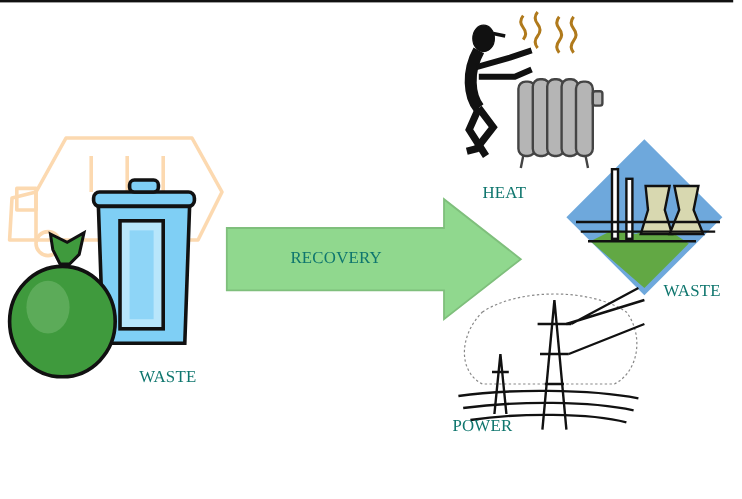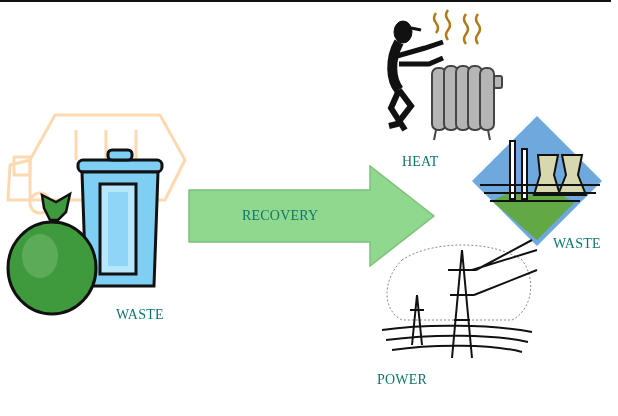--- a/index.html
+++ b/index.html
@@ -104,13 +104,13 @@
   </g>
   <g stroke="#111" stroke-width="2" fill="none">
     <path d="M10,90 C50,84 120,84 160,92"></path>
     <path d="M14,100 C60,94 120,94 156,102"></path>
     <path d="M20,110 C60,104 120,104 150,112"></path>
     <path d="M90,10 L80,118 M90,10 L100,118 M76,30 L104,30 M78,55 L102,55 M82,80 L98,80"></path>
     <path d="M45,55 L40,105 M45,55 L50,105 M38,70 L52,70"></path>
     <path d="M100,30 L165,10 M102,55 L165,30 M104,30 L160,0"></path>
   </g>
 </svg>
-<div class="label" style="left:377px;top:372px">POWER</div>
+<div class="label" style="left:377px;top:348px">POWER</div>
 
 </body></html>

